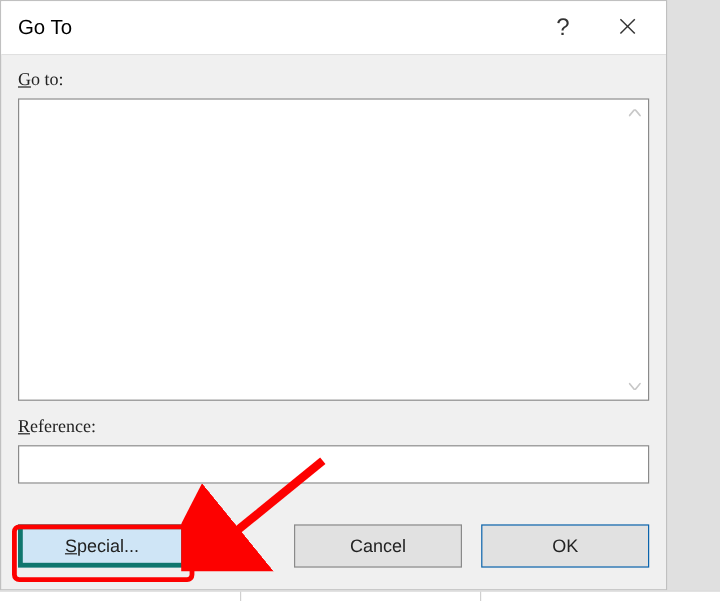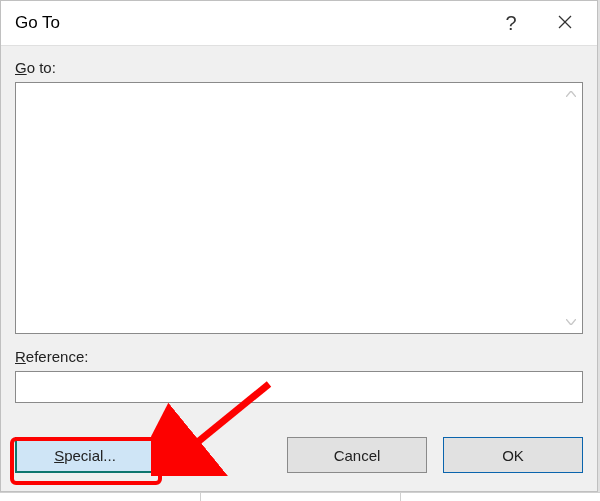--- a/index.html
+++ b/index.html
@@ -8,21 +8,21 @@
     width: 600px;
     height: 501px;
     font-family: "Segoe UI", Tahoma, sans-serif;
     font-size: 14px;
     background: #e0e0e0;
     overflow: hidden;
   }
 
   .dialog {
     position: relative;
-    width: 598px;
+    width: 556px;
     height: 492px;
     background: #f0f0f0;
     border: 1px solid #c0c0c0;
     box-sizing: border-box;
   }
 
   .titlebar {
     position: relative;
     height: 44px;
     background: #ffffff;
@@ -58,20 +58,21 @@
     left: 0; right: 0;
     top: 44px; bottom: 0;
     padding: 14px 14px 10px 14px;
     box-sizing: border-box;
   }
 
   .label {
     font-size: 15px;
     color: #222;
     margin-bottom: 6px;
+    font-family: Liberation Serif, serif;
   }
   .label .accel { text-decoration: underline; }
 
   .listbox {
     position: relative;
     width: 100%;
     height: 252px;
     background: #ffffff;
     border: 1px solid #8a8a8a;
     box-sizing: border-box;
@@ -136,21 +137,21 @@
   }
   .btn:first-child { margin-left: 0; }
   .btn.default {
     border: 1px solid #0a64ad;
     background: #e1e1e1;
   }
   .btn .accel { text-decoration: underline; }
 
   .btn.special {
     background: #cfe5f6;
-    border: 2px solid #0f766e;
+    border: 4px solid #0f766e;
   }
 
   
   .annot-highlight {
     position: absolute;
     left: 9px;
     bottom: 6px;
     width: 152px;
     height: 48px;
     border: 4px solid #fd0100;

